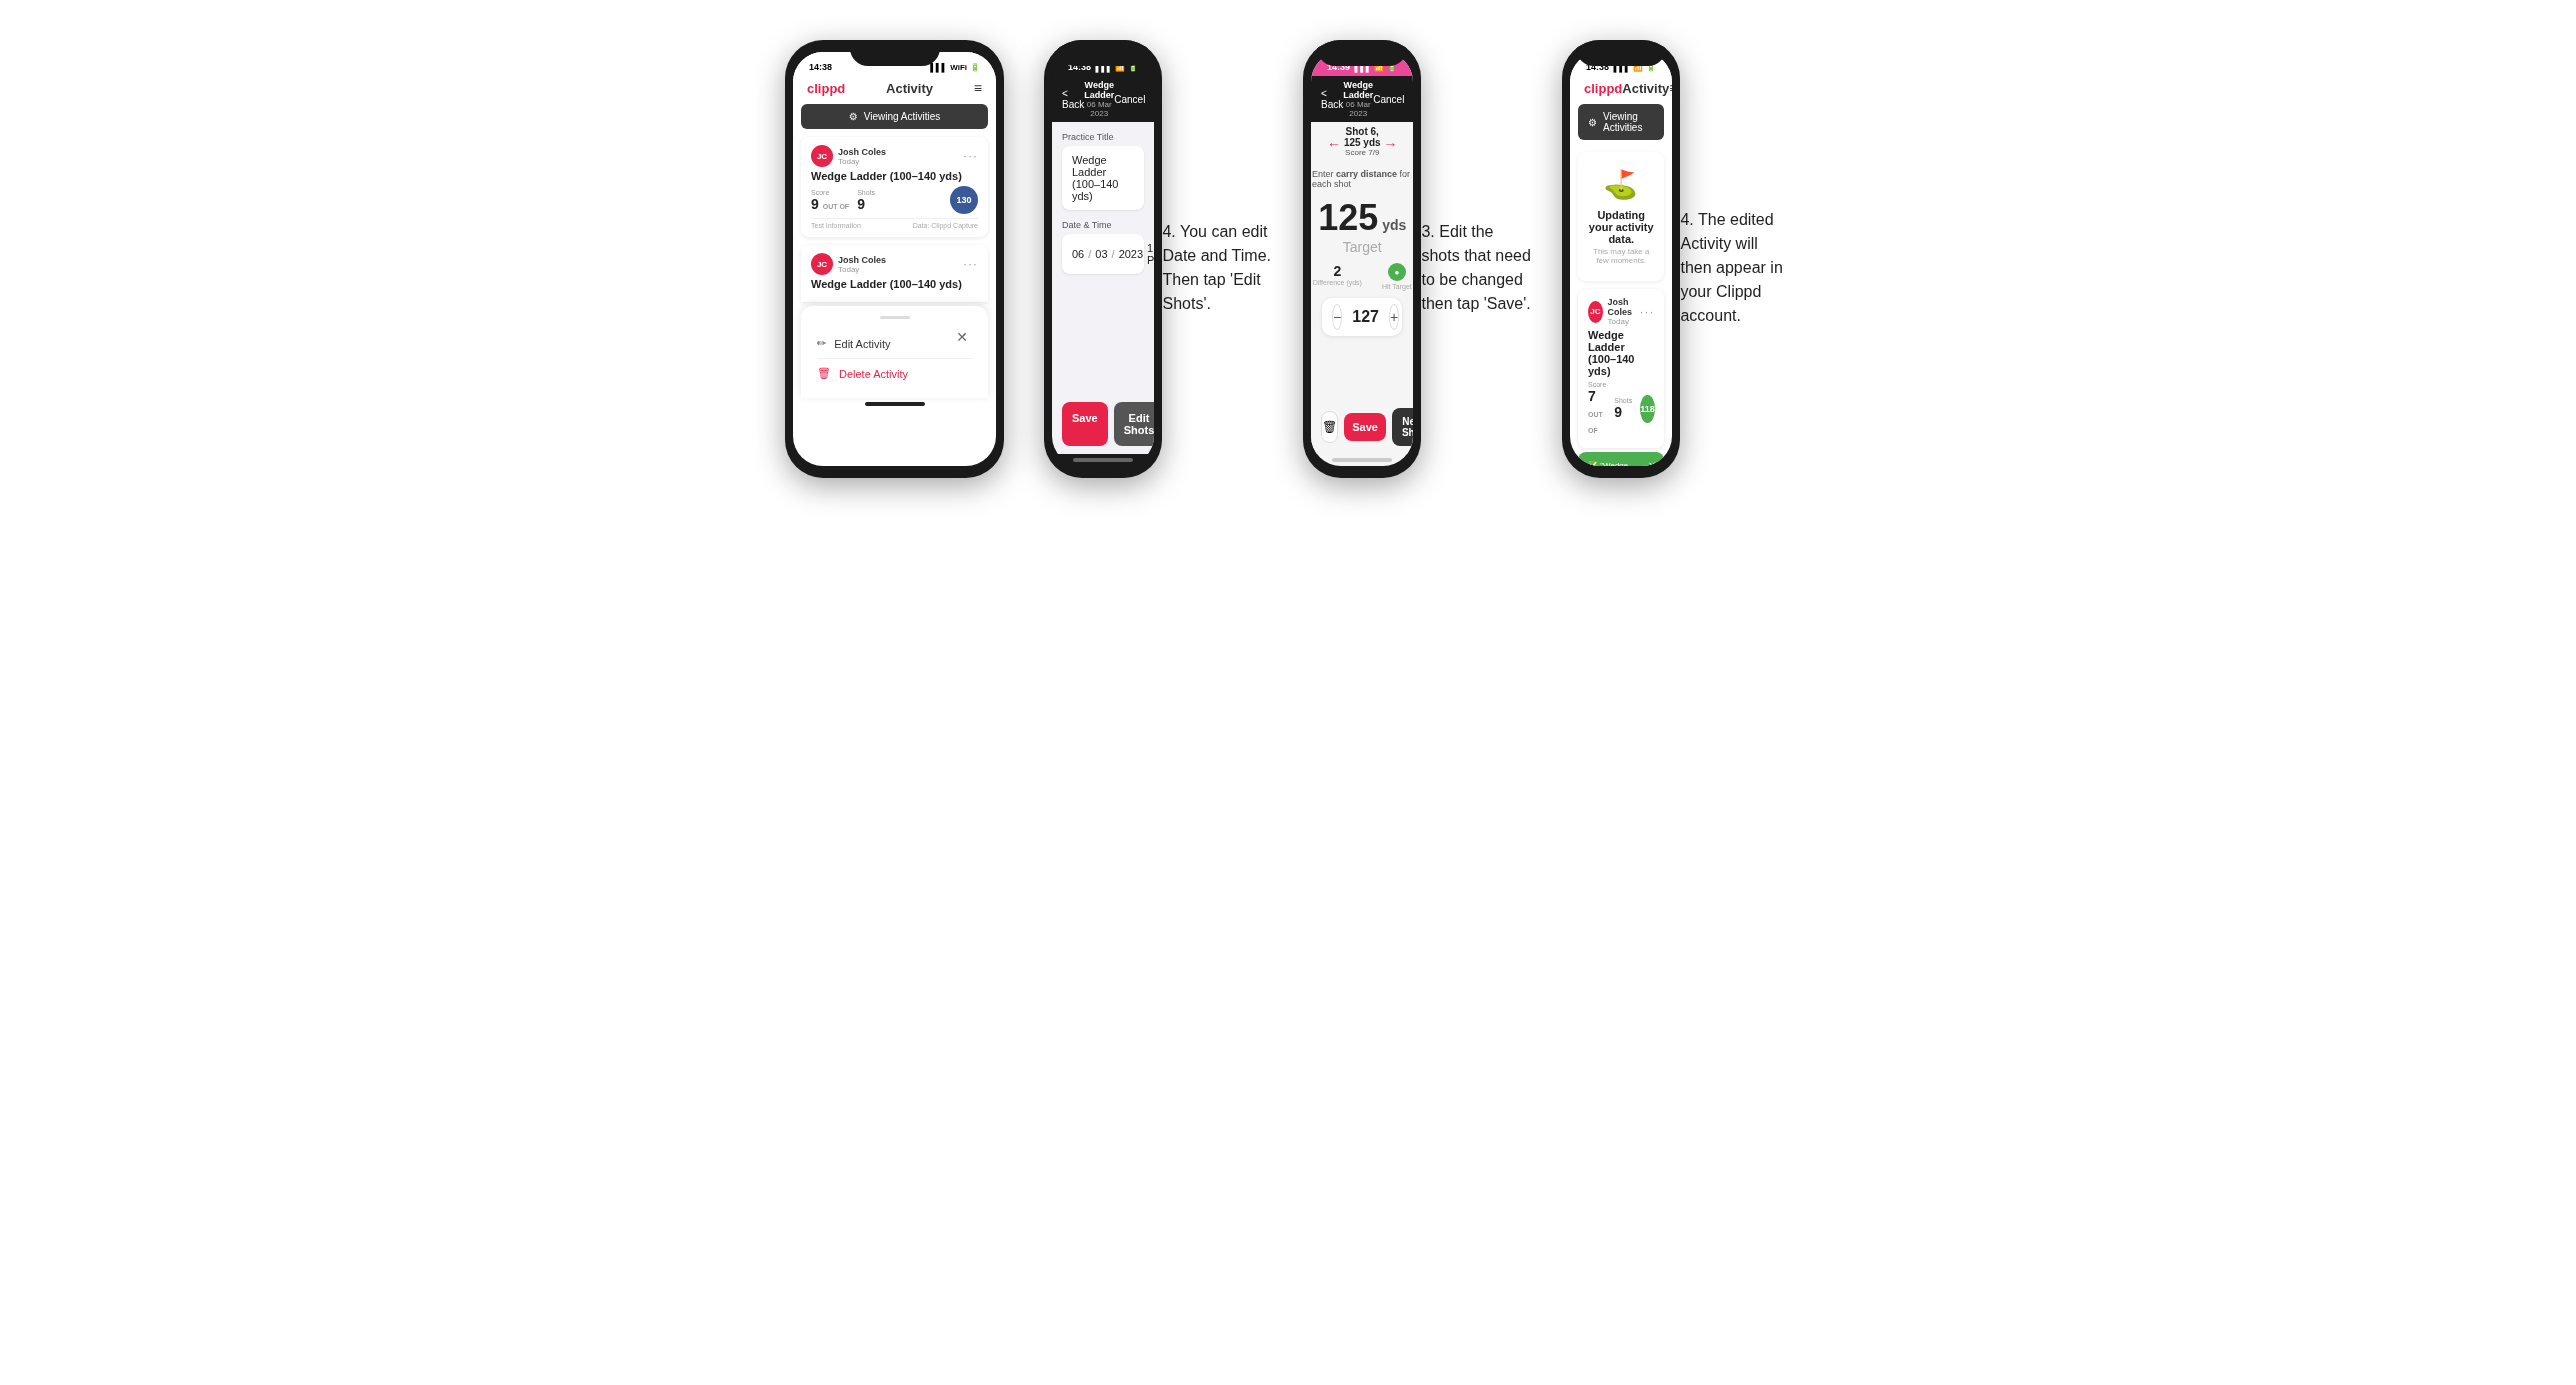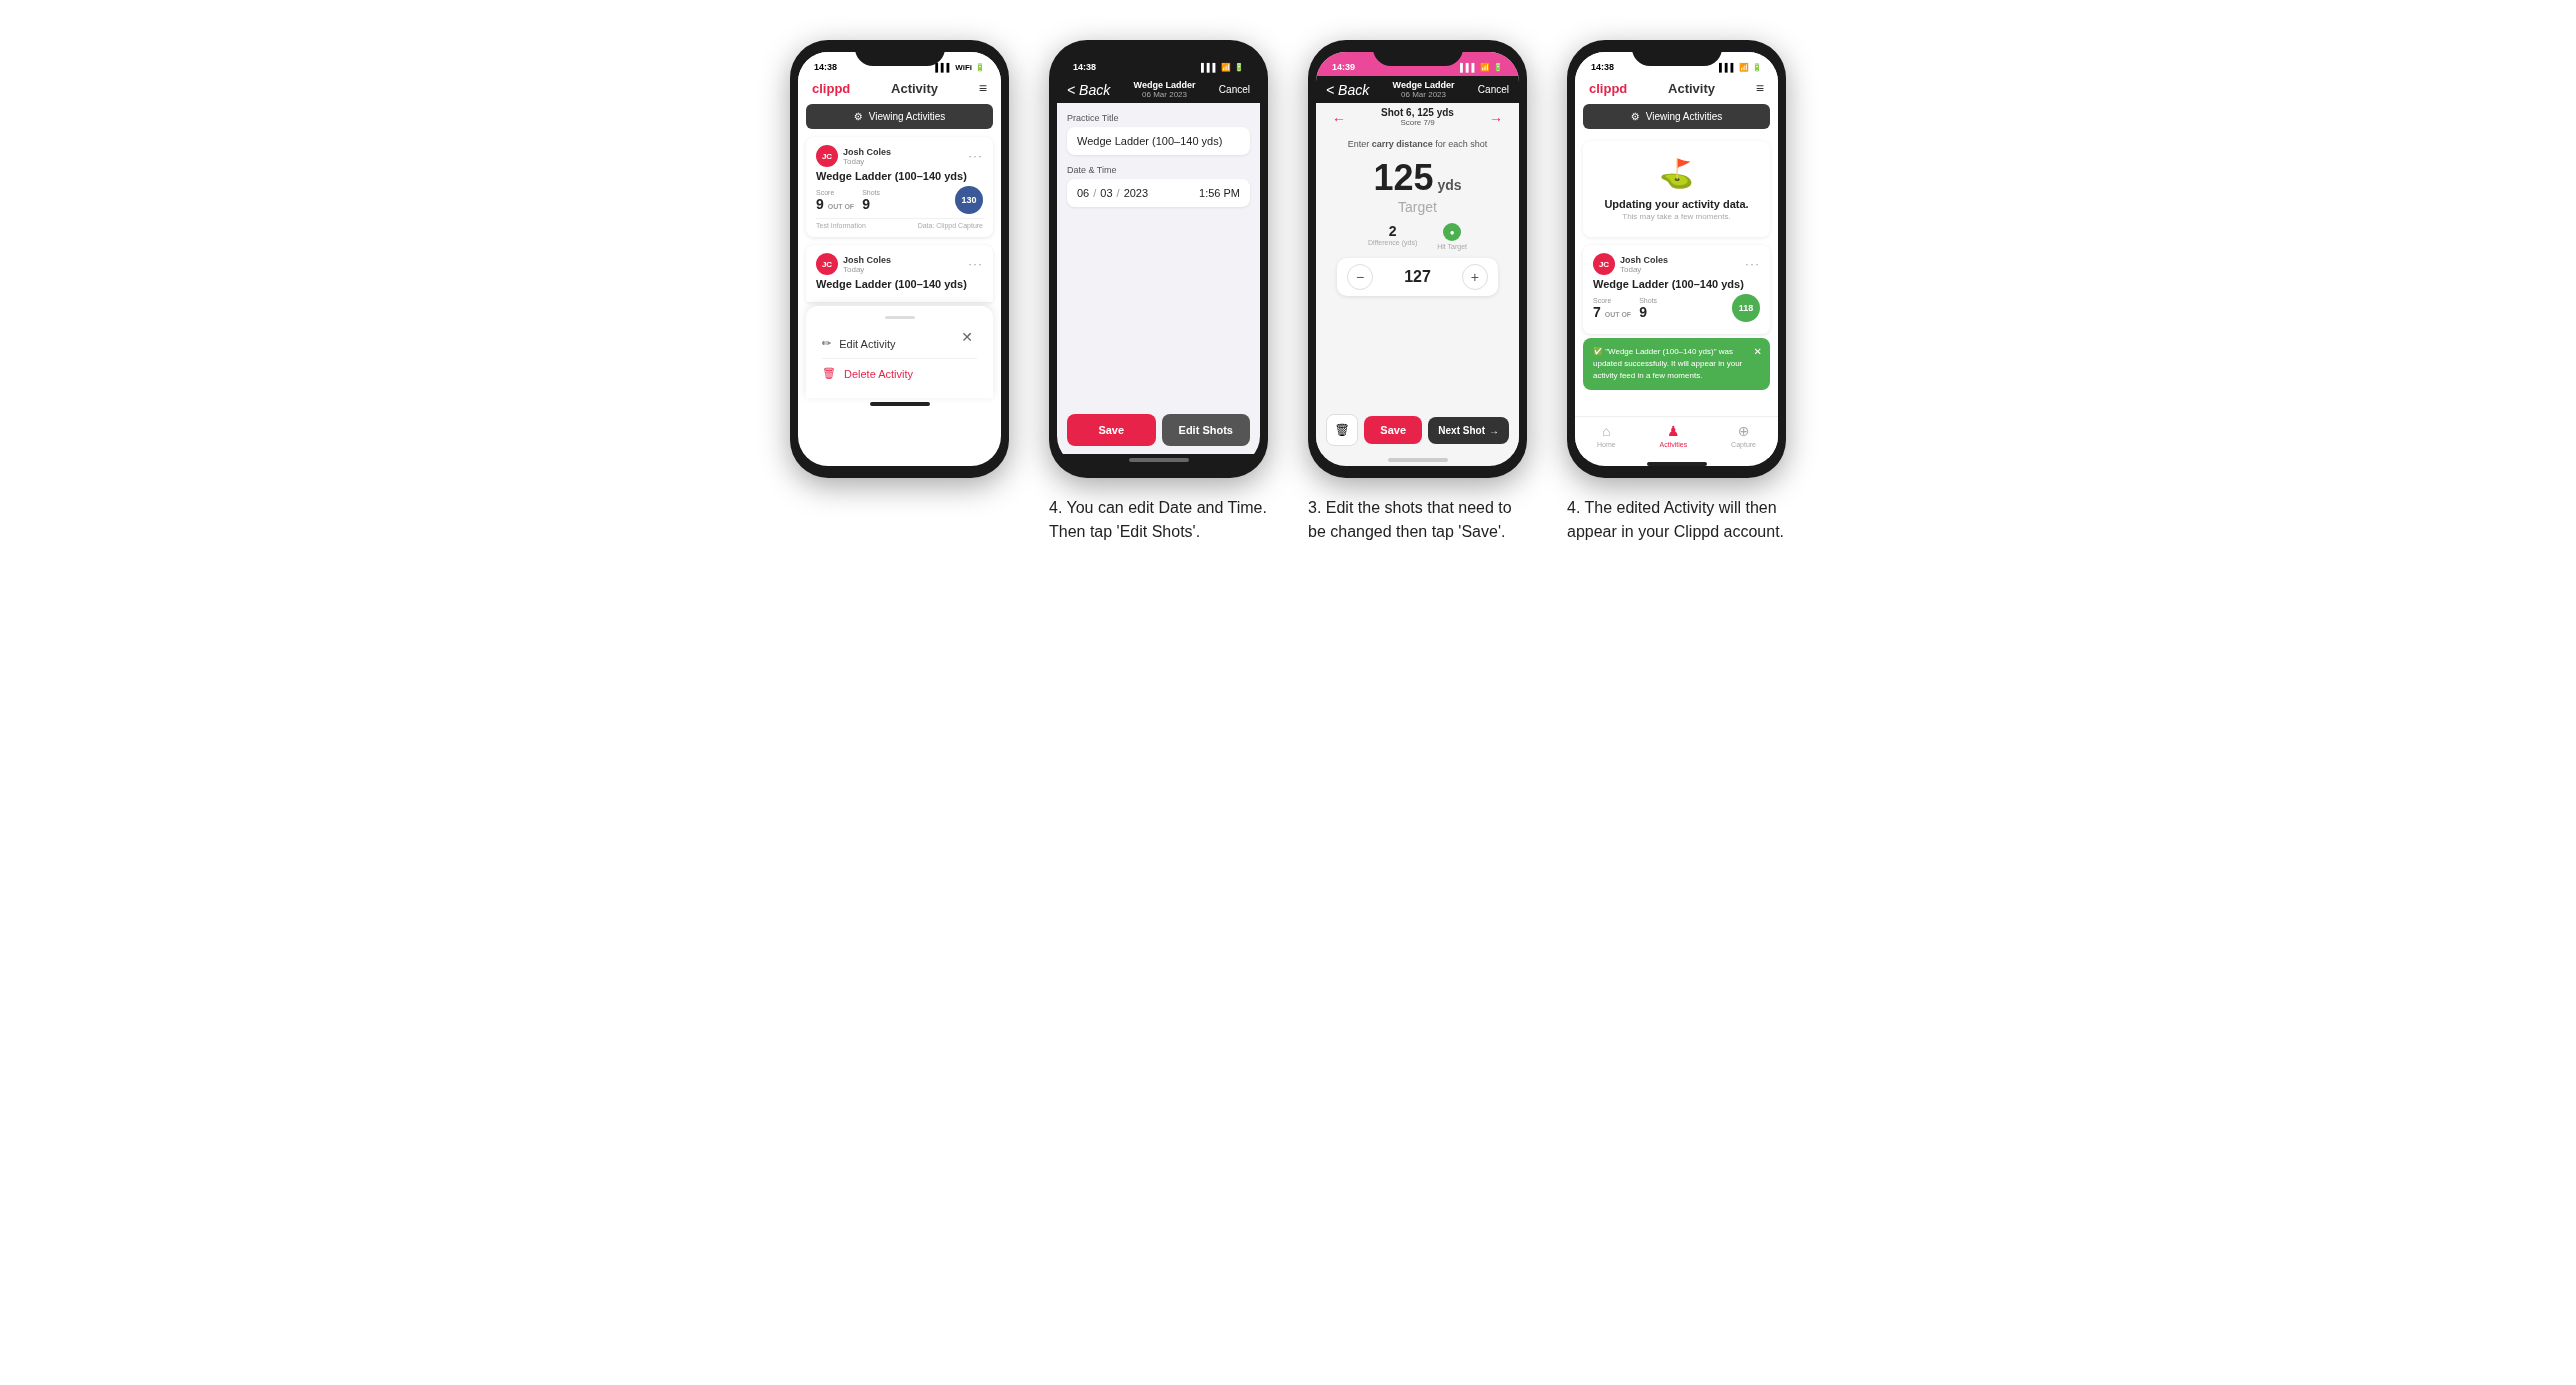--- a/index.html
+++ b/index.html
@@ -13,21 +13,20 @@
       min-height: 100vh;
     }
     .phones-row {
       display: flex;
       gap: 30px;
       justify-content: center;
       align-items: flex-start;
     }
     .phone-column {
       display: flex;
-      flex-direction: column;
       align-items: center;
       width: 229px;
     }
     
     .phone {
       width: 219px;
       height: 438px;
       background: #1a1a1a;
       border-radius: 38px;
       padding: 12px 8px;
@@ -140,21 +139,21 @@
     .sheet-item { display: flex; align-items: center; gap: 8px; padding: 8px 0; font-size: 11px; color: #333; }
     .sheet-item.delete { color: #e8234a; }
     .sheet-divider { border: none; border-top: 1px solid #f0f0f0; }
     .edit-nav {
       display: flex;
       justify-content: space-between;
       align-items: center;
       padding: 4px 10px;
       background: #1a1a1a;
     }
-    .edit-nav-back { color: #fff; font-size: 14px; font-style: italic; }
+    .edit-nav-back { color: #fff; font-size: 10px; }
     .edit-nav-center { text-align: center; }
     .edit-nav-title { color: #fff; font-size: 9px; font-weight: 600; }
     .edit-nav-date { color: #aaa; font-size: 8px; }
     .edit-nav-cancel { color: #fff; font-size: 10px; }
     .edit-body {
       background: #f2f2f7;
       flex: 1;
       padding: 10px;
     }
     .form-section-label { font-size: 9px; color: #555; margin-bottom: 4px; font-weight: 500; }

